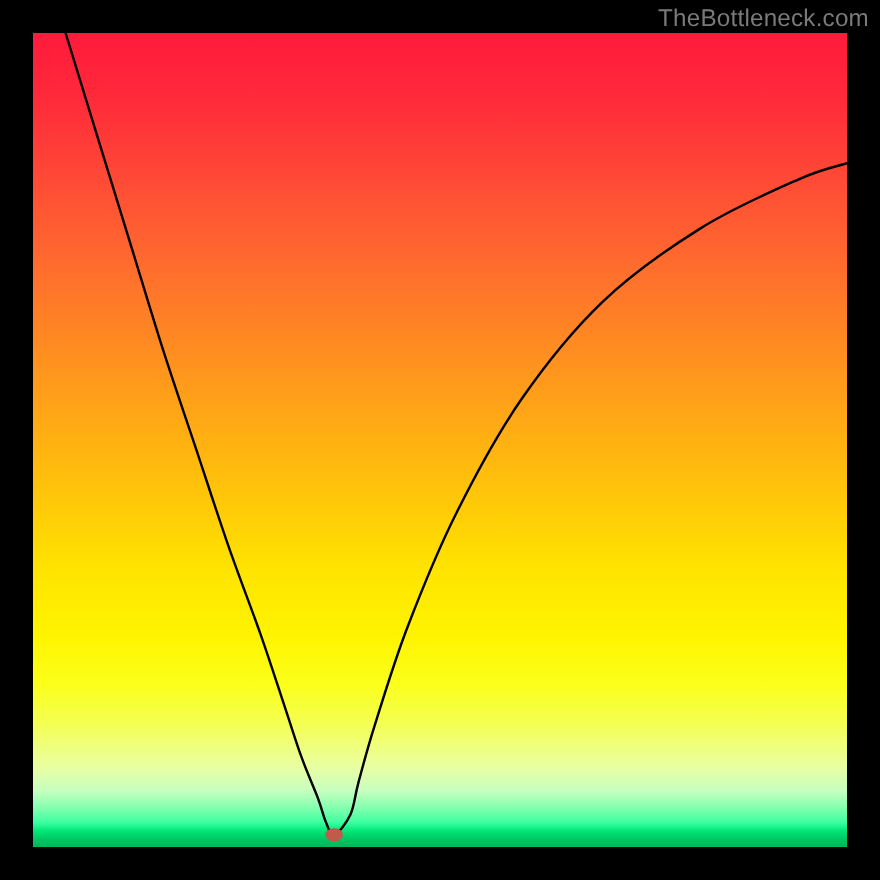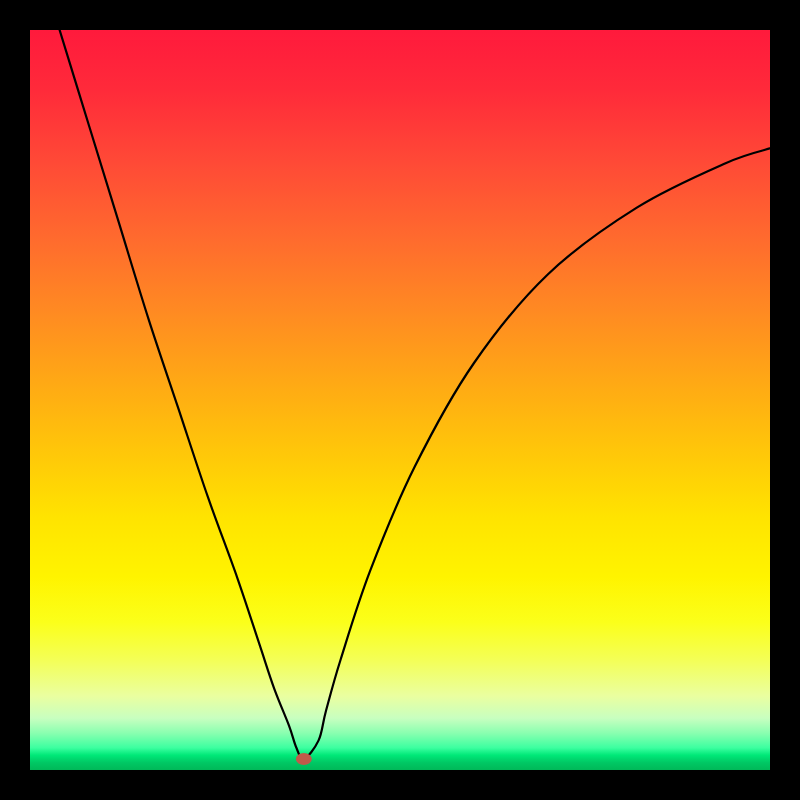--- a/index.html
+++ b/index.html
@@ -67,14 +67,15 @@
 
 <div class="frame">
 
   <div class="plot-area">
     <svg class="curve-svg" viewBox="0 0 740 740" preserveAspectRatio="none">
       <path id="curve" class="curve-path" d="M 29.6 0 C 34.53333333333333 16.033333333333342, 49.333333333333336 64.13333333333338, 59.2 96.20000000000005 C 69.06666666666666 128.2666666666667, 78.93333333333334 160.33333333333331, 88.8 192.39999999999998 C 98.66666666666666 224.46666666666664, 108.53333333333333 257.76666666666665, 118.4 288.6 C 128.26666666666668 319.4333333333334, 138.13333333333333 347.80000000000007, 148 377.40000000000003 C 157.86666666666667 407, 167.73333333333332 437.8333333333333, 177.6 466.2 C 187.46666666666667 494.56666666666666, 198.5666666666667 522.9333333333334, 207.20000000000002 547.6 C 215.83333333333334 572.2666666666667, 223.23333333333335 595.7, 229.4 614.2 C 235.56666666666666 632.7, 239.26666666666668 645.0333333333333, 244.20000000000002 658.6 C 249.13333333333335 672.1666666666667, 255.3 685.7333333333333, 259 695.6 C 262.7 705.4666666666667, 263.9333333333333 712.25, 266.4 717.8 C 268.8666666666667 723.3499999999999, 270.1 730.1333333333333, 273.8 728.9 C 277.5 727.6666666666666, 284.90000000000003 718.4166666666666, 288.6 710.4 C 292.3 702.3833333333333, 292.3 694.3666666666666, 296 680.8 C 299.7 667.2333333333333, 303.4 652.4333333333333, 310.8 629 C 318.20000000000005 605.5666666666667, 328.0666666666667 572.2666666666667, 340.40000000000003 540.2 C 352.73333333333335 508.1333333333334, 367.53333333333336 471.1333333333334, 384.8 436.6 C 402.06666666666666 402.06666666666666, 421.8 365.0666666666666, 444 332.99999999999994 C 466.2 300.9333333333333, 490.8666666666667 270.09999999999997, 518 244.2 C 545.1333333333333 218.3, 577.1999999999999 196.10000000000002, 606.8 177.60000000000002 C 636.4 159.10000000000002, 673.3999999999999 143.06666666666672, 695.5999999999999 133.20000000000005 C 717.8 123.33333333333337, 732.6 120.86666666666666, 740 118.39999999999998"></path>
       <ellipse id="marker" class="marker" rx="8" ry="6" cx="273.8" cy="728.9" fill="#c05a4a"></ellipse>
     </svg>
   </div>
 
+  <div class="watermark">TheBottleneck.com</div>
 
 </div>
 
 </body></html>

